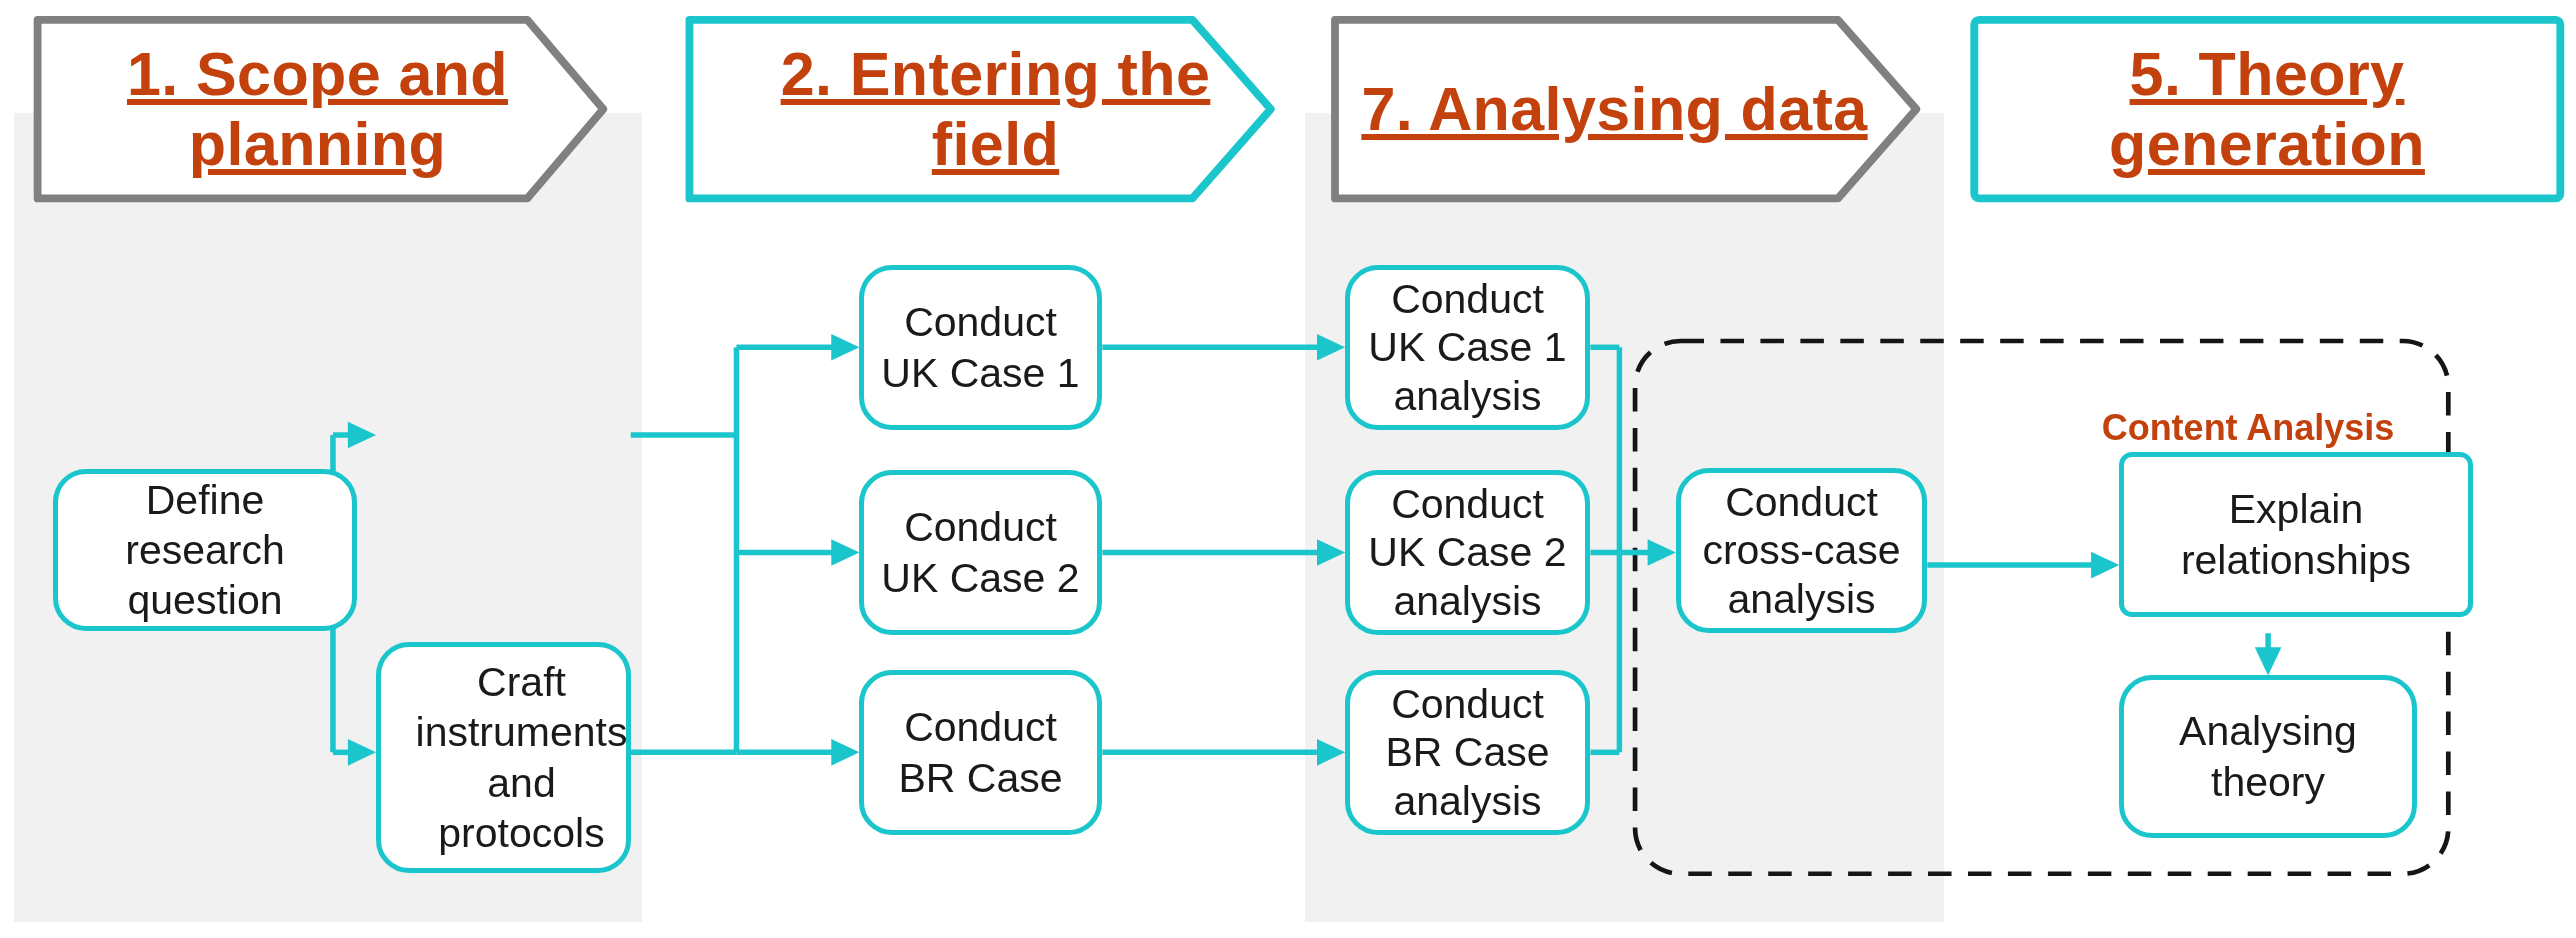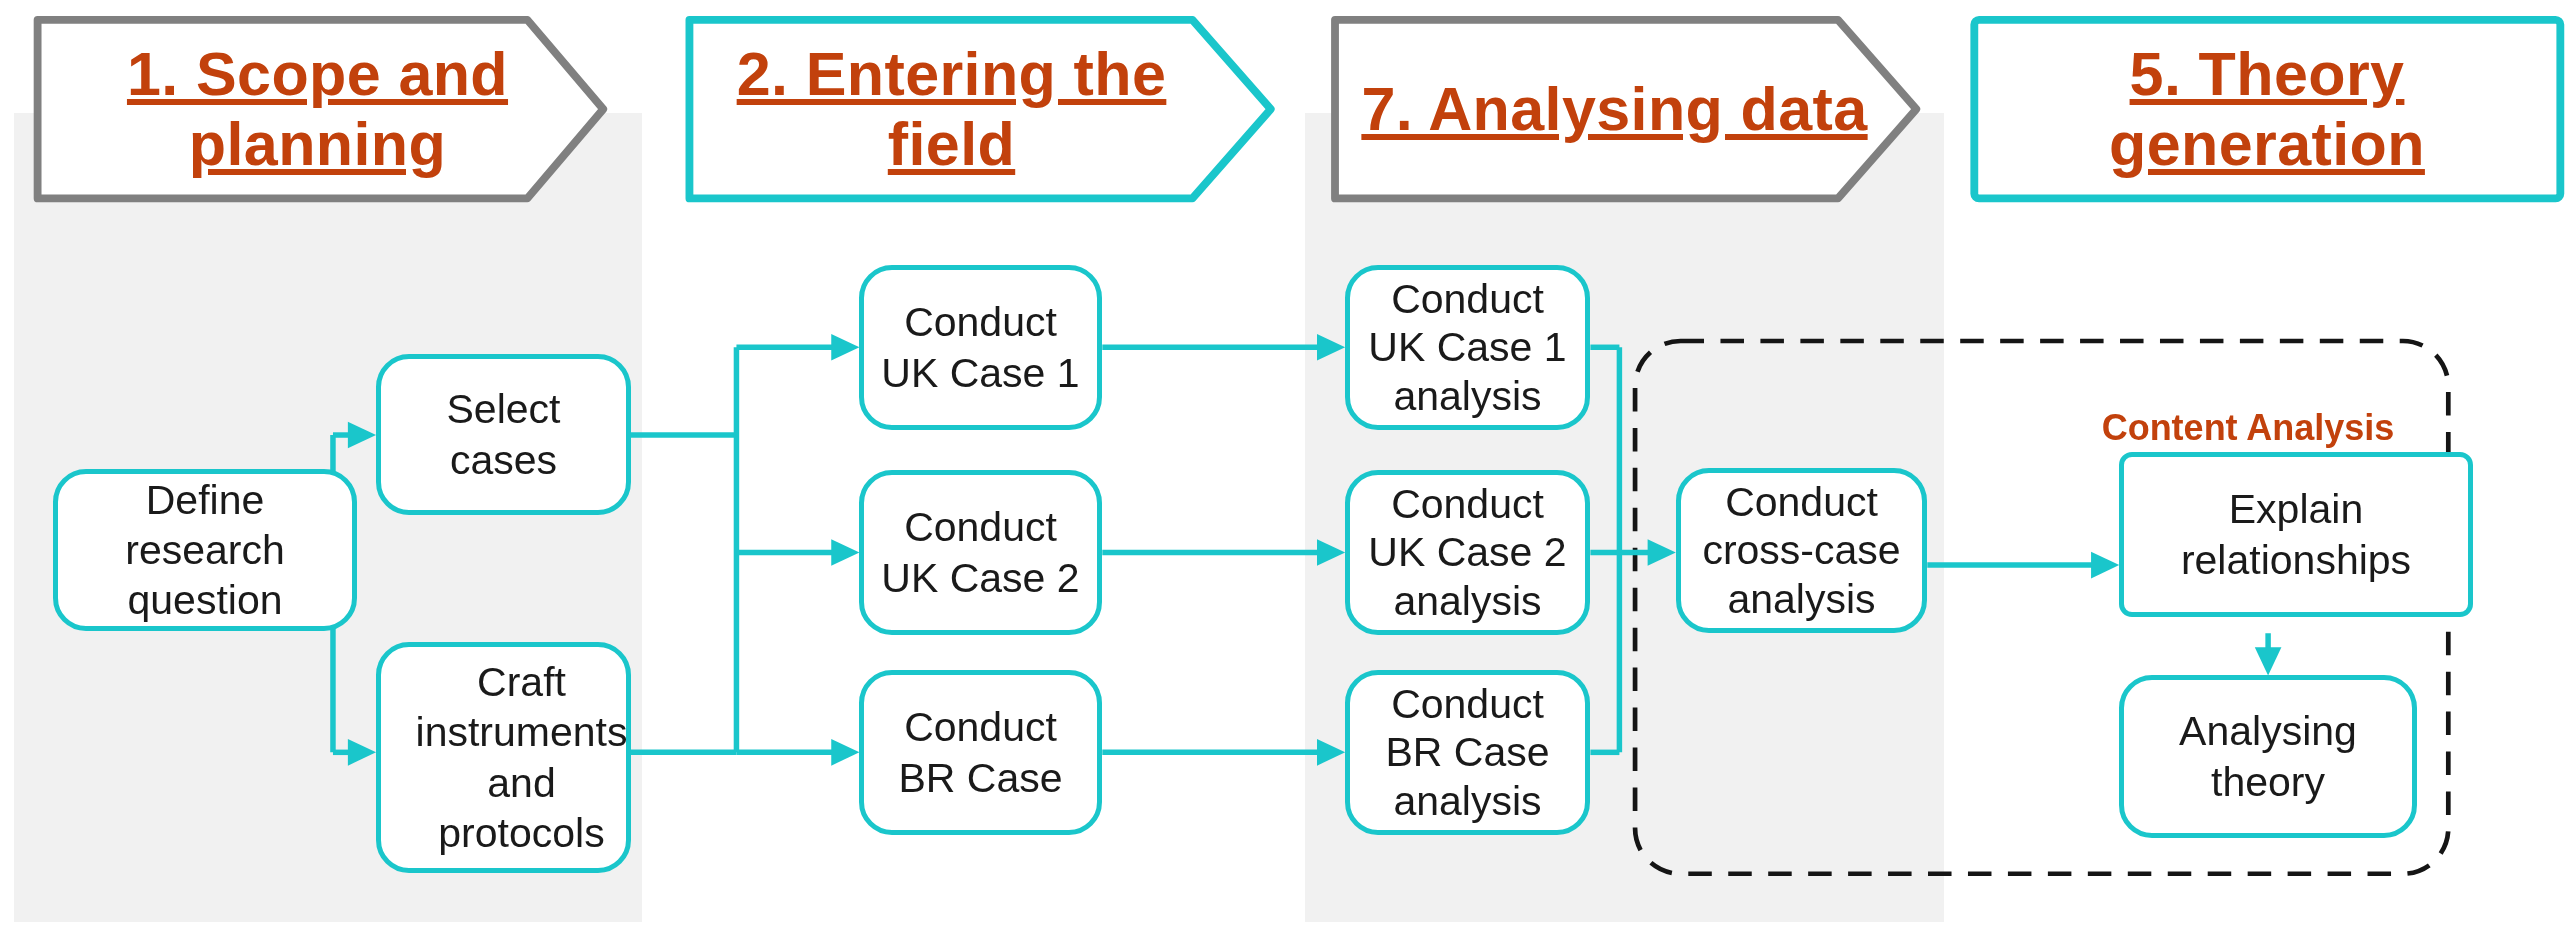--- a/index.html
+++ b/index.html
@@ -93,36 +93,34 @@
     <path class="edge" d="M2460,721 H2671"></path>
     <polygon class="head" points="2705,721 2669,704 2669,738"></polygon>
 
     <path class="edge" d="M2895,808 V828"></path>
     <polygon class="head" points="2895,862 2878,826 2912,826"></polygon>
   </svg>
 
   <div class="phase-label" style="left:47px;top:19.6px;width:541px;height:179px;">
       <span>1. Scope and planning</span>
     </div>
-  <div class="phase-label" style="left:681px;top:19.6px;width:541px;height:179px;align-items:center;">
+  <div class="phase-label" style="left:725px;top:19.6px;width:541px;height:179px;align-items:center;">
       <span>2. Entering the field</span>
     </div>
   <div class="phase-label" style="left:1344px;top:19.6px;width:541px;height:179px;">
       <span>7. Analysing data</span>
     </div>
   <div class="phase-label" style="left:1974px;top:19.6px;width:586px;height:179px;">
       <span>5. Theory generation</span>
     </div>
 
   <div class="node" style="left:53px;top:469px;width:304px;height:162px;">Define
 research
 question</div>
 
-  <div class="node" style="left:376px;top:354px;width:255px;height:161px;">Select
-cases</div>
 
   <div class="node" style="left:376px;top:642px;width:255px;height:231px;padding-left:36px;">Craft
 instruments
 and
 protocols</div>
 
   <div class="node" style="left:859px;top:265px;width:243px;height:165px;">Conduct
 UK Case 1</div>
 
   <div class="node" style="left:859px;top:470px;width:243px;height:165px;">Conduct

